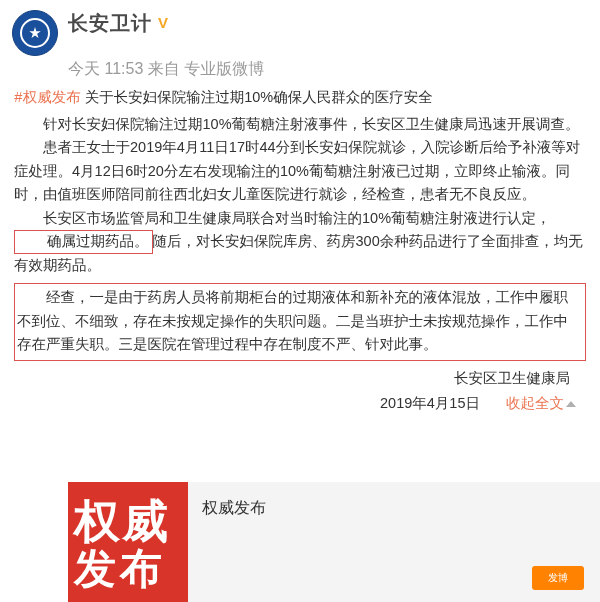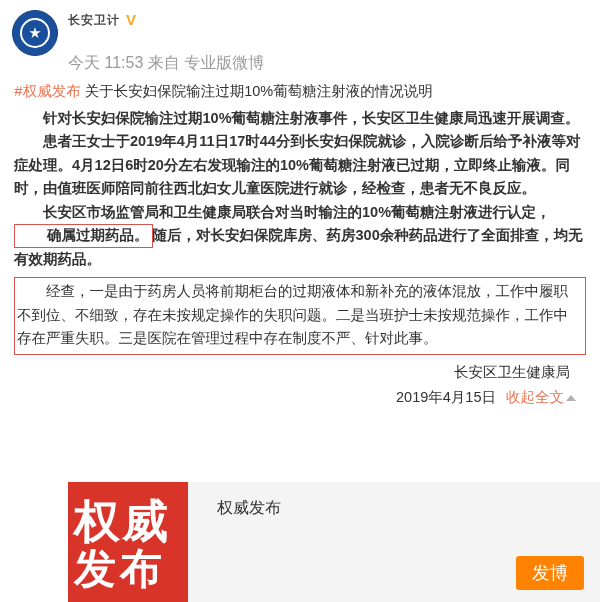--- a/index.html
+++ b/index.html
@@ -67,21 +67,21 @@
     justify-content: flex-start;
     padding-top: 1px;
   }
   .name-row {
     display: flex;
     align-items: center;
     line-height: 1.2;
   }
   .uname {
     color: #4a4a4a;
-    font-size: 12px;
+    font-size: 20px;
     font-weight: bold;
     letter-spacing: 1px;
   }
   .verify-v {
     margin-left: 6px;
     color: #f5a623;
     font-size: 15px;
     font-weight: bold;
   }
   .meta-row {
@@ -107,21 +107,20 @@
   .title-line {
     margin-bottom: 2px;
   }
   .topic {
     color: #eb7350;
     font-family: Liberation Mono, monospace;
   }
   .para {
     text-indent: 2em;
     margin: 0 0 0 0;
-    font-weight: bold;
   }
   .box {
     border: 1px solid #d9534f;
     padding: 1px 3px;
     display: inline-block;
     line-height: 1.35;
   }
   .boxed-para {
     border: 1px solid #d9534f;
     padding: 2px 6px 3px 2px;
@@ -132,21 +131,21 @@
     text-align: right;
     margin-top: 6px;
     padding-right: 16px;
   }
   .date-row {
     display: flex;
     justify-content: flex-end;
     align-items: center;
     margin-top: 2px;
     padding-right: 10px;
-    gap: 10px;
+    gap: 26px;
   }
   .date-text {
     color: #333333;
   }
   .collapse {
     color: #eb7350;
     cursor: pointer;
   }
   .caret-up {
     display: inline-block;
@@ -185,41 +184,41 @@
     font-weight: bold;
     font-size: 42px;
     line-height: 1;
   }
   .card-thumb .w1 { left: 6px; top: 16px; font-size: 46px; letter-spacing: 0; }
   .card-thumb .w2 { left: 54px; top: 16px; font-size: 46px; }
   .card-thumb .w3 { left: 6px; top: 66px; font-size: 42px; }
   .card-thumb .w4 { left: 52px; top: 66px; font-size: 42px; }
   .card-body {
     flex: 1 1 auto;
-    padding: 16px 14px 10px 29px;
+    padding: 16px 14px 10px 14px;
     position: relative;
   }
   .card-title {
     font-size: 16px;
     color: #333333;
     font-weight: normal;
     margin-bottom: 14px;
   }
   .card-desc {
     font-size: 13px;
     color: #8c8c8c;
     line-height: 1.5;
   }
   .card-btn {
     position: absolute;
     right: 16px;
     bottom: 12px;
     background: #ff8200;
     color: #ffffff;
-    font-size: 18px;
+    font-size: 10px;
     border: none;
     border-radius: 3px;
     padding: 5px 16px;
     cursor: pointer;
     font-family: "Liberation Sans", sans-serif;
   }
 </style>
 </head>
 <body>
 
@@ -238,21 +237,21 @@
         <span>今天 11:53</span>
         <span class="src">来自</span>
         <span class="src-link">专业版微博</span>
       </div>
     </div>
   </div>
 
   <div class="body">
 
     <div class="title-line">
-      <span class="topic">#权威发布</span><span> 关于长安妇保院输注过期10%葡萄糖注射液的情况说明</span>
+      <span class="topic">#权威发布</span><span> 关于长安妇保院输注过期10%确保人民群众的医疗安全</span>
     </div>
 
     <p class="para">针对长安妇保院输注过期10%葡萄糖注射液事件，长安区卫生健康局迅速开展调查。</p>
 
     <p class="para">患者王女士于2019年4月11日17时44分到长安妇保院就诊，入院诊断后给予补液等对症处理。4月12日6时20分左右发现输注的10%葡萄糖注射液已过期，立即终止输液。同时，由值班医师陪同前往西北妇女儿童医院进行就诊，经检查，患者无不良反应。</p>
 
     <p class="para"><span>长安区市场监管局和卫生健康局联合对当时输注的10%葡萄糖注射液进行认定，</span><span class="box">确属过期药品。</span><span>随后，对长安妇保院库房、药房300余种药品进行了全面排查，均无有效期药品。</span></p>
 
     <p class="boxed-para">经查，一是由于药房人员将前期柜台的过期液体和新补充的液体混放，工作中履职不到位、不细致，存在未按规定操作的失职问题。二是当班护士未按规范操作，工作中存在严重失职。三是医院在管理过程中存在制度不严、针对此事。</p>
 

